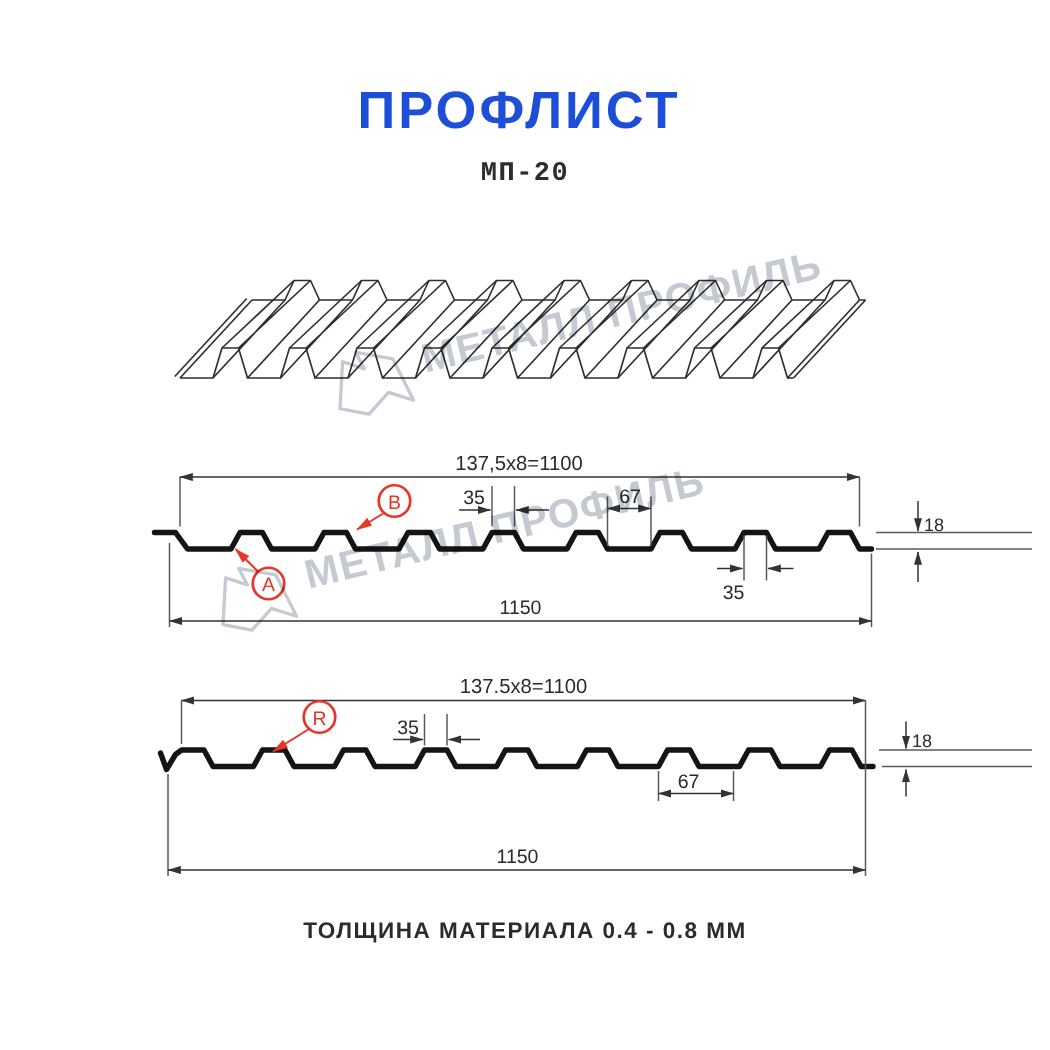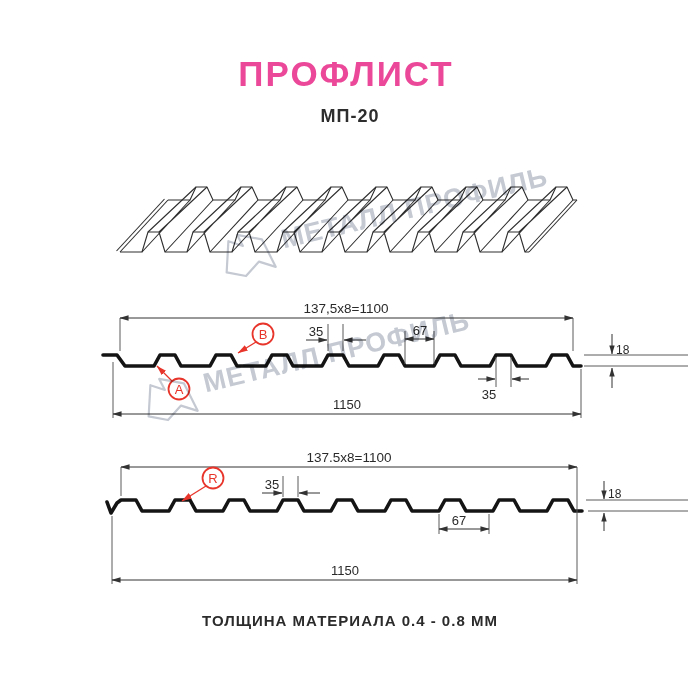--- a/index.html
+++ b/index.html
@@ -1,21 +1,21 @@
 <!DOCTYPE html>
 <html><head>
 <meta charset="utf-8">
 <style>
   html,body{margin:0;padding:0;background:#fff;}
   .page{position:relative;width:700px;height:700px;background:#fff;overflow:hidden;
         font-family:"Liberation Sans",sans-serif;}
   .title{position:absolute;left:0;top:54px;width:692px;text-align:center;
-         font-size:35px;font-weight:800;letter-spacing:2px;color:#ec4899;}
+         font-size:35px;font-weight:800;letter-spacing:2px;color:#1d4ed8;}
   .subtitle{position:absolute;left:0;top:106px;width:700px;text-align:center;
-         font-size:18px;font-weight:700;letter-spacing:1px;color:#2d2d2d;}
+         font-size:18px;font-weight:700;letter-spacing:1px;color:#2d2d2d;font-family:Liberation Mono, monospace;}
   .drawing{position:absolute;left:0;top:0;z-index:1;}
   .wm{position:absolute;display:flex;align-items:flex-end;gap:9px;color:#c4c9d2;
       mix-blend-mode:multiply;font-weight:700;font-size:27px;letter-spacing:1px;
       white-space:nowrap;transform-origin:0 100%;z-index:2;pointer-events:none;}
   .wm svg{transform:translateY(13px);}
   #wm1{left:224px;top:224px;transform:rotate(-13.5deg);}
   #wm2{left:146px;top:368px;transform:rotate(-13.5deg);}
   .footer{position:absolute;left:0;top:612px;width:700px;text-align:center;
          font-size:15px;font-weight:600;letter-spacing:1px;color:#2b2b2b;z-index:3;}
   text{font-family:"Liberation Sans",sans-serif;fill:#2a2a2a;}

